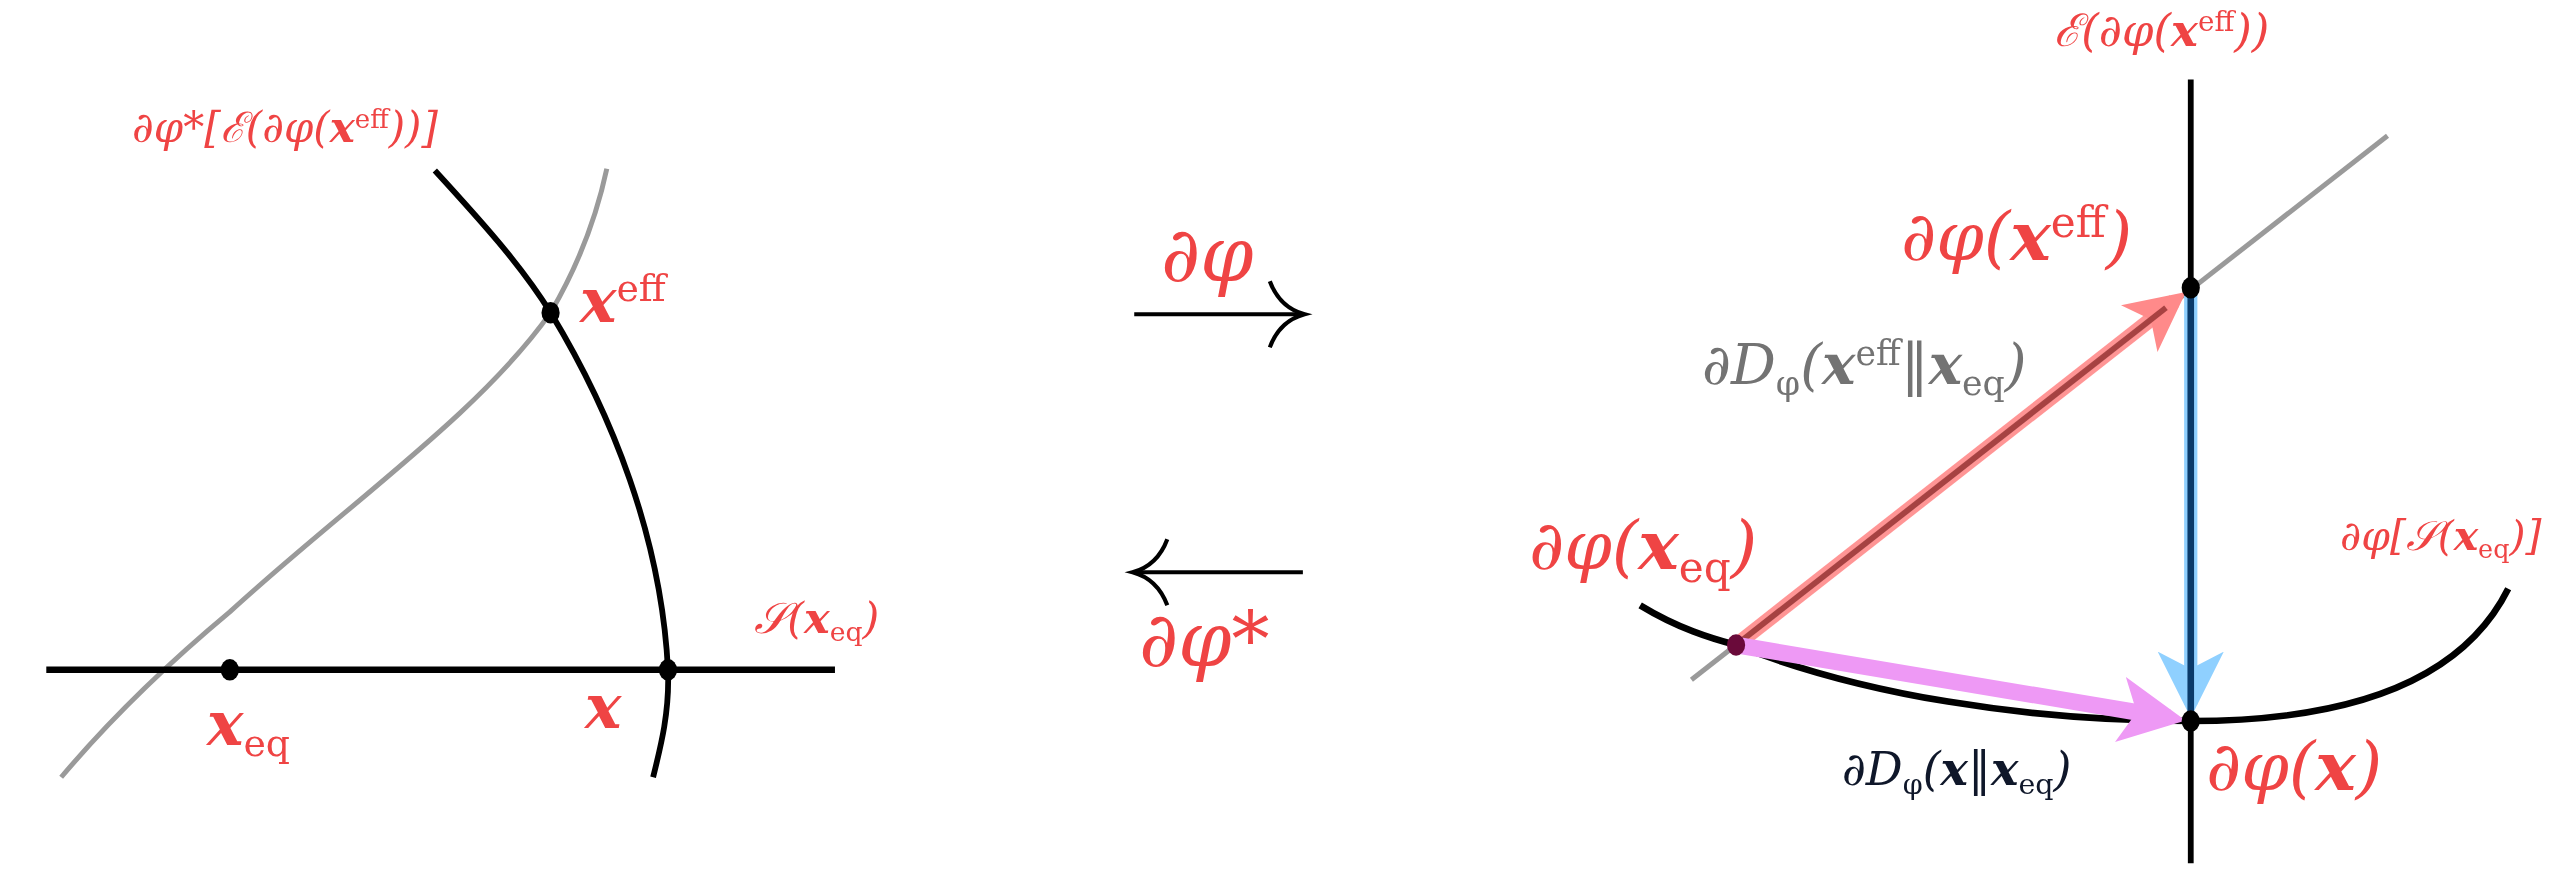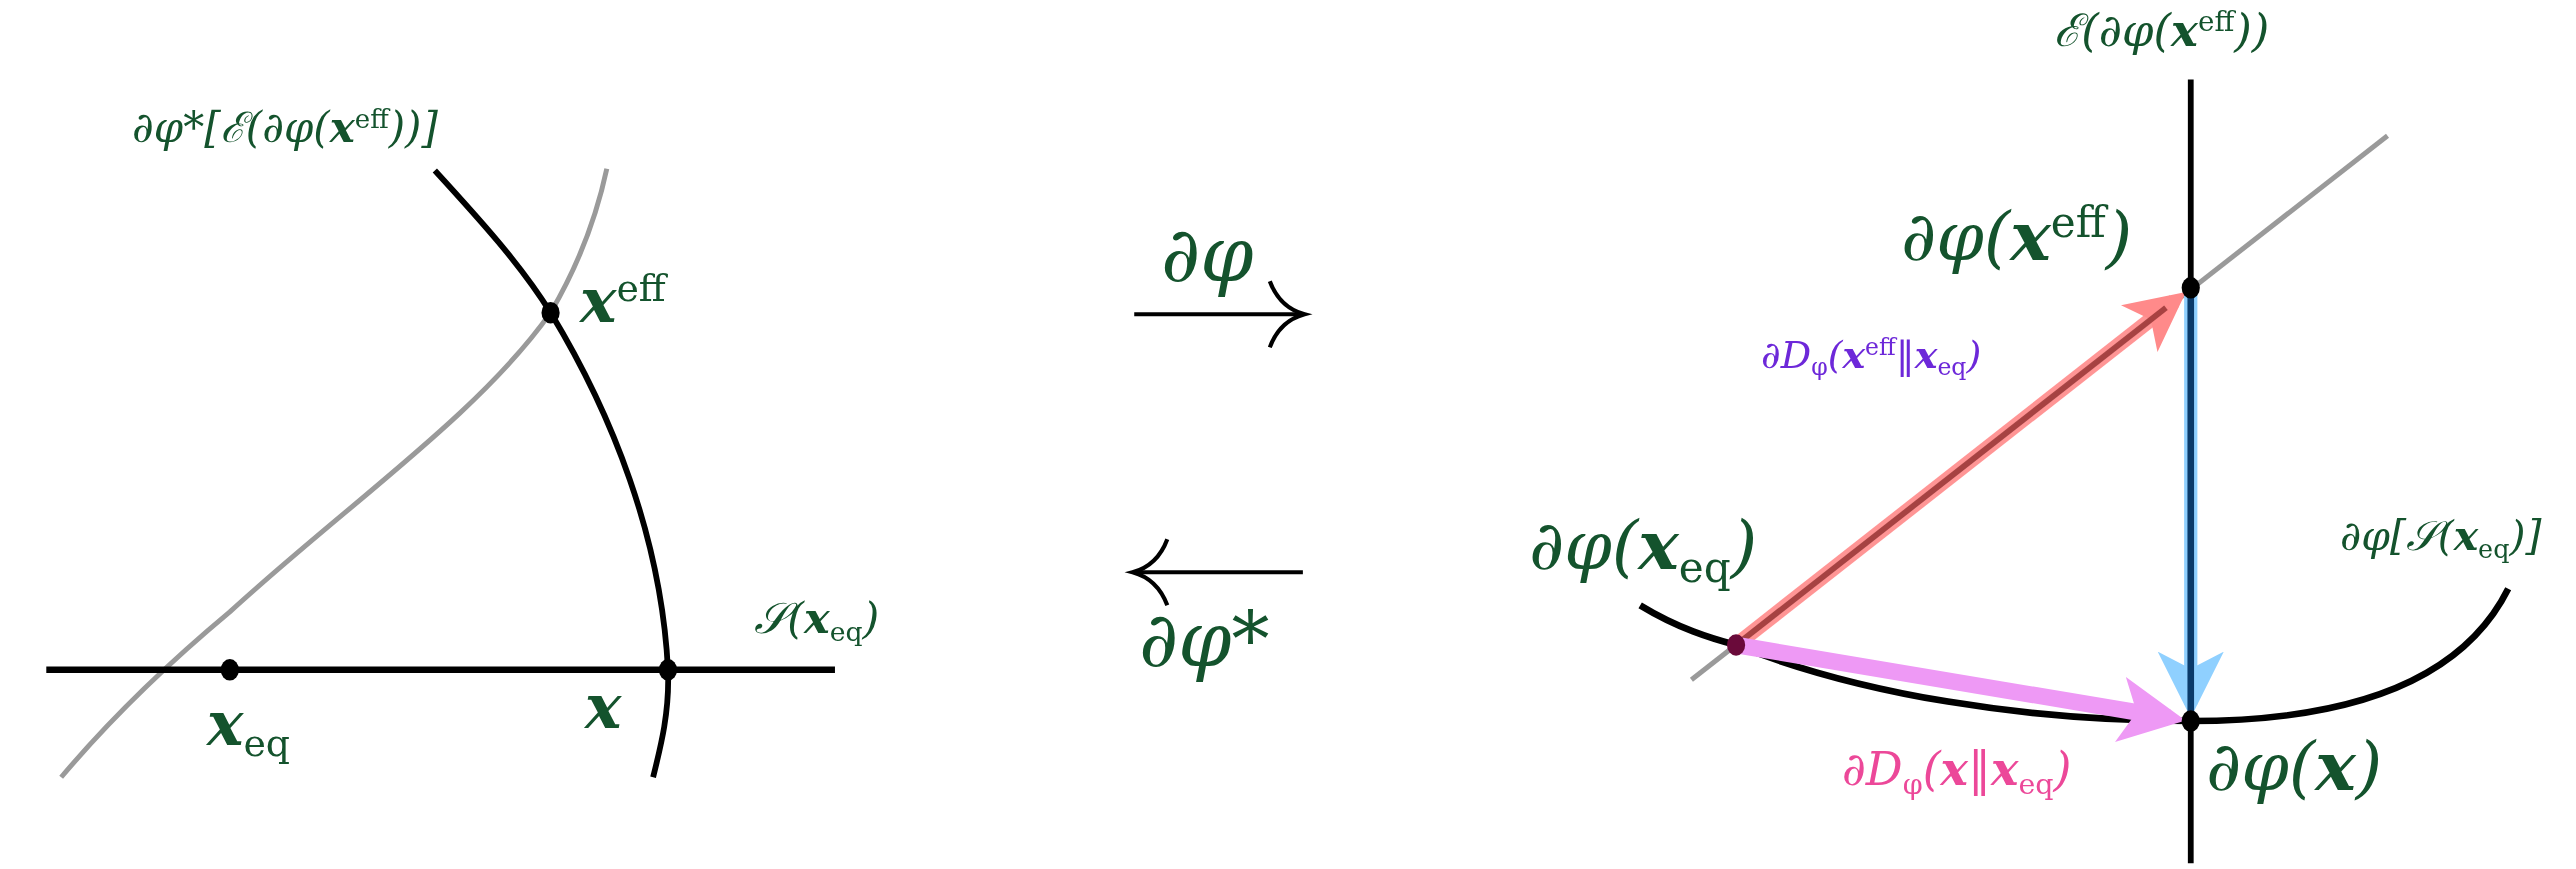--- a/index.html
+++ b/index.html
@@ -1,18 +1,18 @@
 <!DOCTYPE html>
 <html style="font-size:13.2px"><head>
   <meta charset="utf-8">
   <style>
     html, body { margin: 0; padding: 0; background: #ffffff; }
     body { width: 2576px; height: 870px; overflow: hidden; position: relative; }
     svg.canvas { position: absolute; left: 0; top: 0; }
-    .lbl { position: absolute; font-family: "DejaVu Serif", serif; font-style: italic; color: #14532d; white-space: nowrap; line-height: 1; }
+    .lbl { position: absolute; font-family: "DejaVu Serif", serif; font-style: italic; color: #ef4444; white-space: nowrap; line-height: 1; }
     .lbl b { font-weight: bold; }
     sup, sub { font-style: normal; font-size: 62%; }
     sub { vertical-align: -0.3em; }
     sup { vertical-align: 0.55em; }
   </style>
 </head>
 <body>
 
 <svg class="canvas" width="2576" height="870" viewBox="0 0 3116 1052">
   <defs>
@@ -93,19 +93,19 @@
 </div>
 <div class="lbl" style="left:1529px; top:511px; font-size:68px;">
   <span>∂φ(</span><b>x</b><sub>eq</sub><span>)</span>
 </div>
 <div class="lbl" style="left:2206px; top:732px; font-size:68px;">
   <span>∂φ(</span><b>x</b><span>)</span>
 </div>
 <div class="lbl" style="left:2340px; top:516px; font-size:41px;">
   <span>∂φ[𝒮(</span><b>x</b><sub>eq</sub><span>)]</span>
 </div>
-<div class="lbl" style="left:1761px; top:336px; font-size:38px; color:#6d28d9;">
+<div class="lbl" style="left:1702px; top:336px; font-size:56px; color:#737373;">
   <span>∂D</span><sub>φ</sub><span>(</span><b>x</b><sup>eff</sup><span>‖</span><b>x</b><sub>eq</sub><span>)</span>
 </div>
-<div class="lbl" style="left:1842px; top:746px; font-size:46px; color:#ec4899;">
+<div class="lbl" style="left:1842px; top:746px; font-size:46px; color:#0f172a;">
   <span>∂D</span><sub>φ</sub><span>(</span><b>x</b><span>‖</span><b>x</b><sub>eq</sub><span>)</span>
 </div>
 
 
 </body></html>

